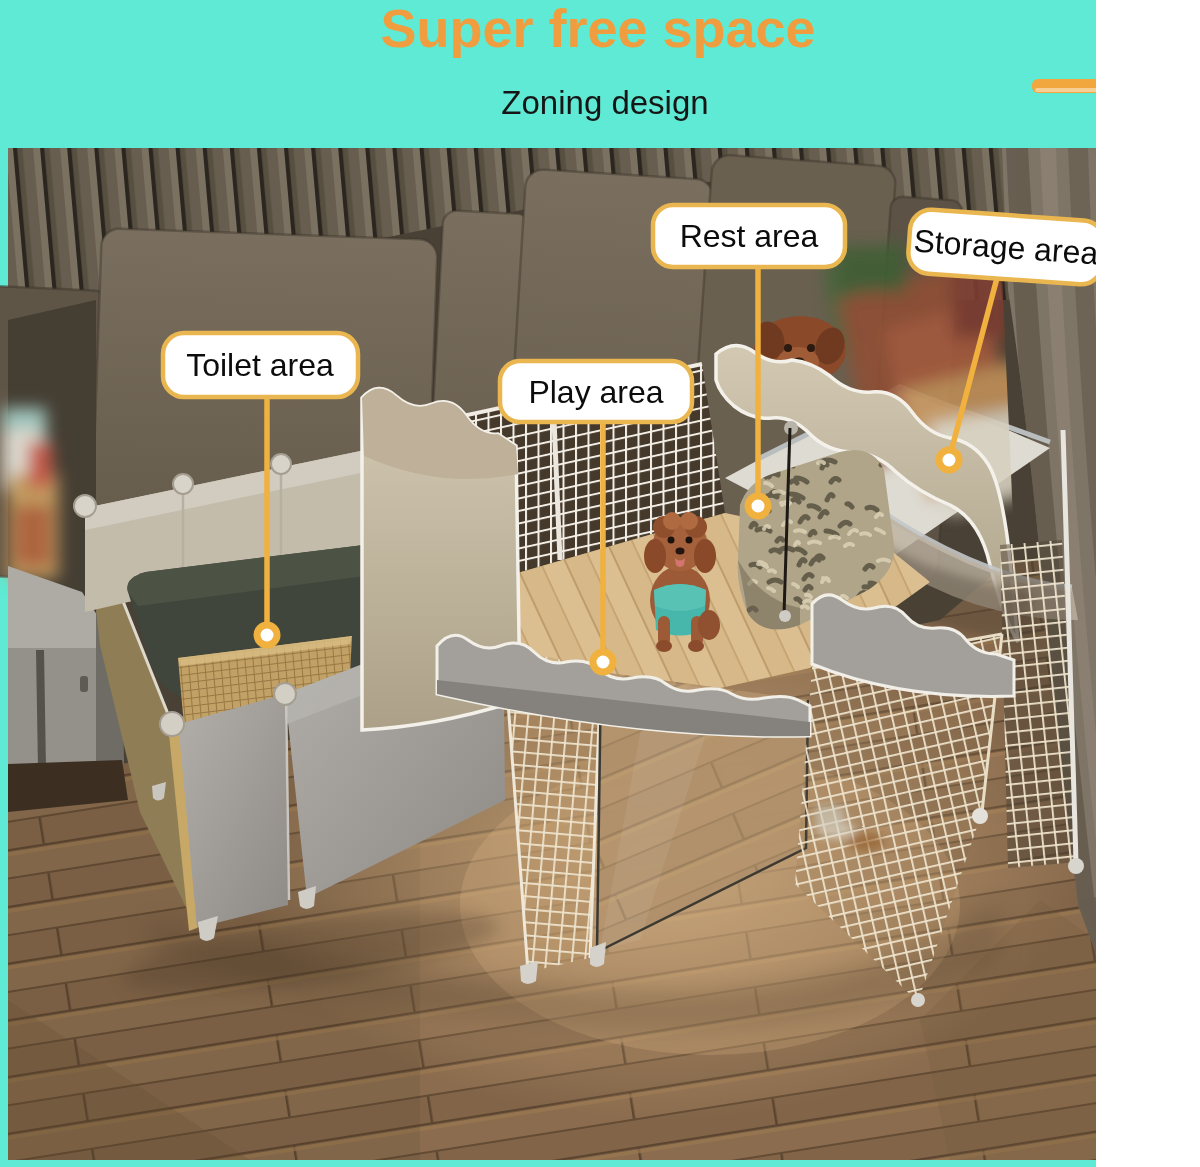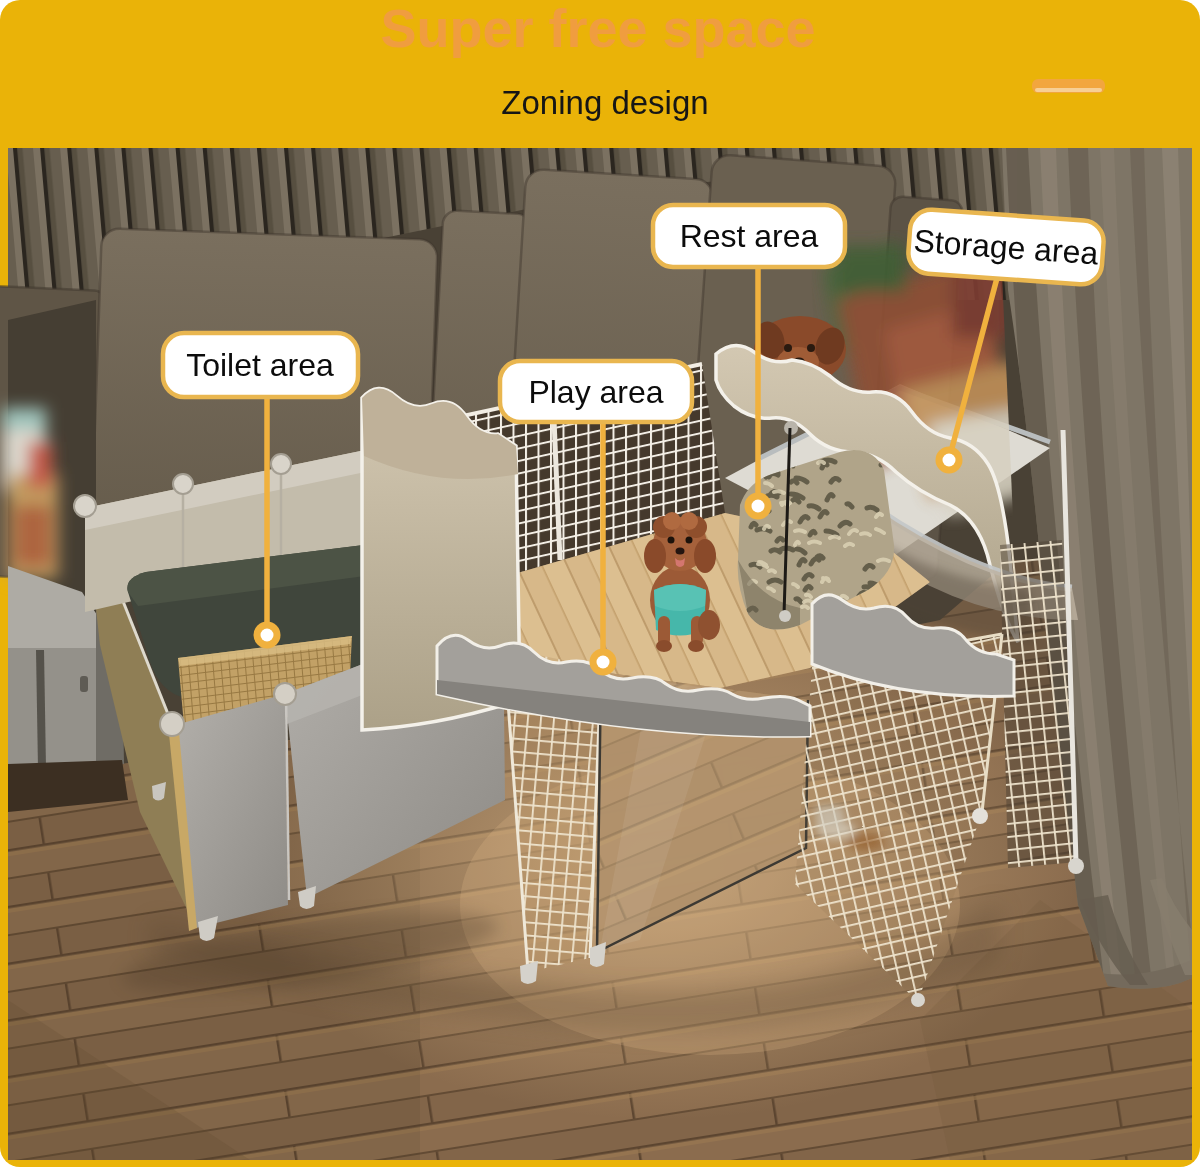--- a/index.html
+++ b/index.html
@@ -1,16 +1,16 @@
 <!DOCTYPE html>
 <html><head>
 <meta charset="utf-8">
 <style>
   html,body{margin:0;padding:0;background:#ffffff;}
-  .page{width:1200px;height:1167px;position:relative;background:#eab308;font-family:"Liberation Sans",sans-serif;overflow:hidden;border-radius:20px;}
+  .page{width:1096px;height:1167px;position:relative;background:#5eead4;font-family:"Liberation Sans",sans-serif;overflow:hidden;}
   svg{display:block;}
 </style>
 </head>
 <body>
 <div class="page">
 <svg width="1200" height="1167" viewBox="0 0 1200 1167" xmlns="http://www.w3.org/2000/svg">
 <defs>
 
   <pattern id="slats" width="27" height="30" patternUnits="userSpaceOnUse" patternTransform="rotate(-5)">
     <rect width="27" height="30" fill="#675e4f"></rect>

